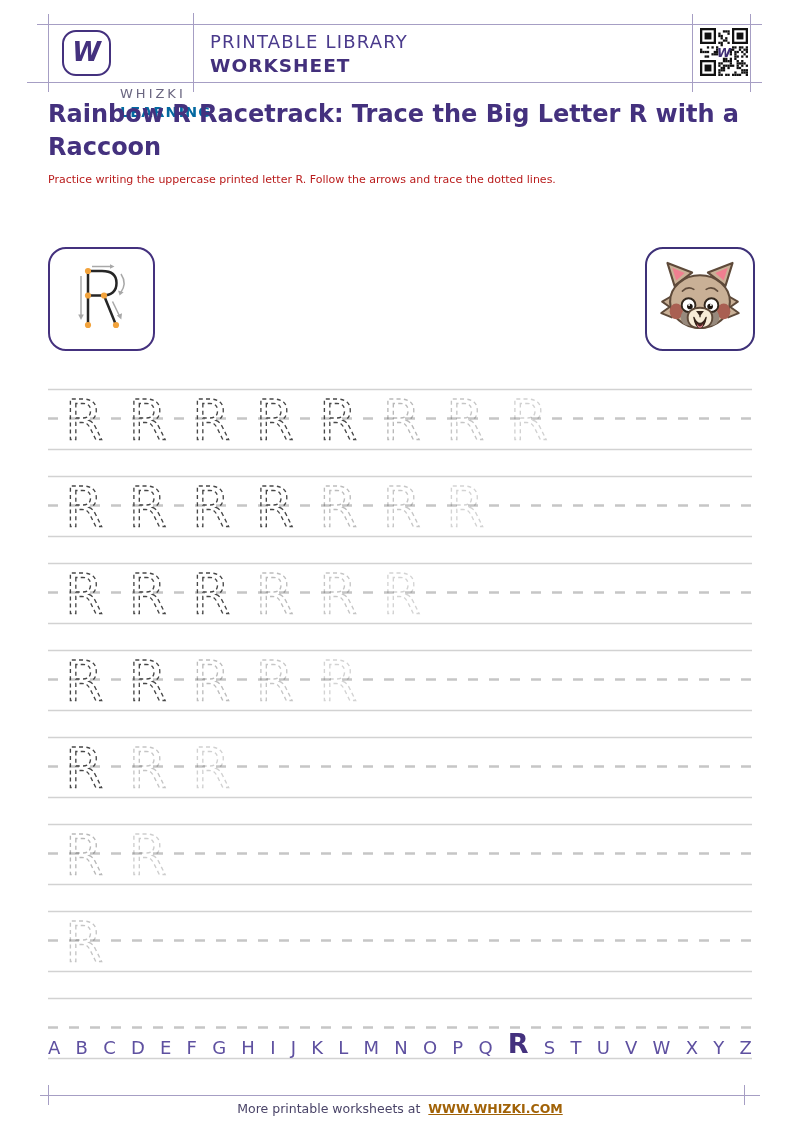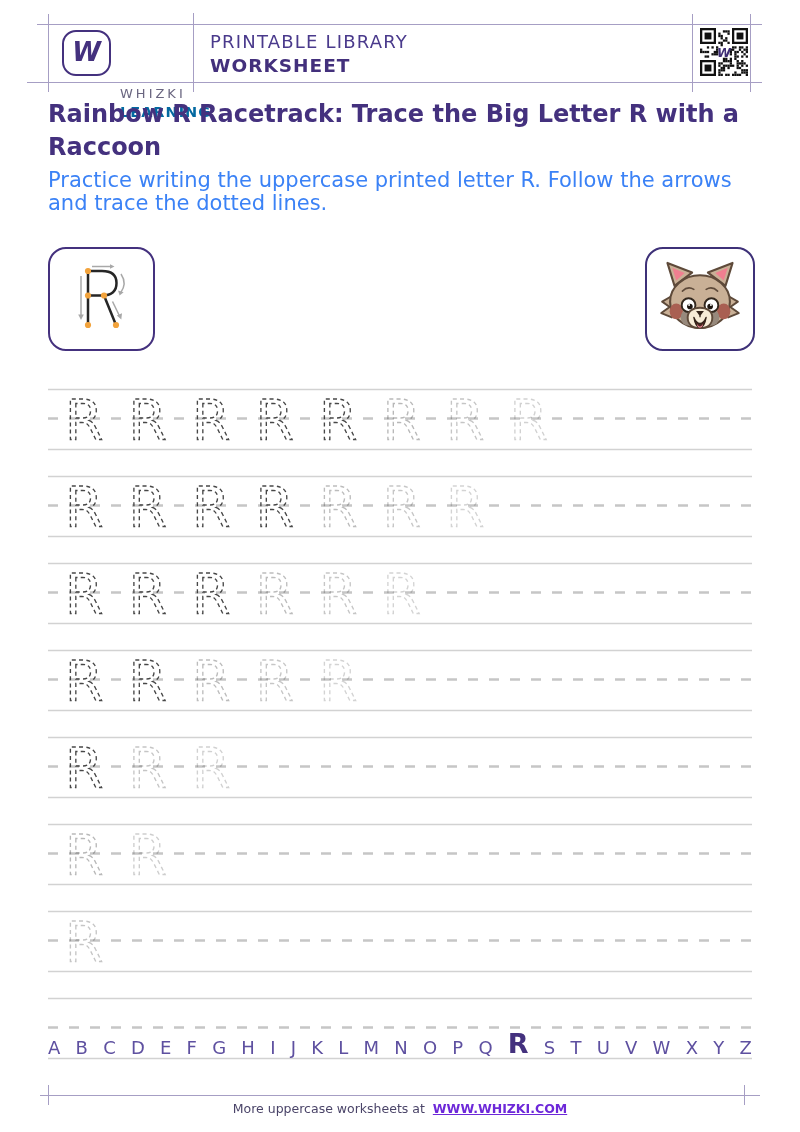--- a/index.html
+++ b/index.html
@@ -27,21 +27,21 @@
   .ws-label { font-size:18.5px; font-weight:800; color:#43307c; letter-spacing:1px; margin-top:3px; }
   #qr { position:absolute; left:700px; top:28px; }
 
   
   .title {
     position:absolute; left:48px; top:98px; width:700px;
     font-size:24px; line-height:33px; font-weight:700; color:#44317e;
   }
   .subtitle {
     position:absolute; left:48px; top:169px; width:720px;
-    font-size:21px; line-height:22.5px; color:#3b82f6;
+    font-size:11px; line-height:22.5px; color:#b91c1c;
   }
 
   
   .guide-box {
     position:absolute; top:247px; height:104px;
     border:2.3px solid #44317e; border-radius:18px; background:#fff;
     display:flex; align-items:center; justify-content:center;
   }
   .letter-box { left:48px; width:107px; }
   .mascot-box { left:645px; width:110px; border-color:#3e3178; }
@@ -60,21 +60,21 @@
     display:flex; justify-content:space-between; align-items:flex-end;
   }
   .alpha-letter { font-size:18px; line-height:1; color:#5e50a0; }
   .alpha-hl { font-size:27px; font-weight:700; color:#44317e; }
 
   
   .footer-text {
     position:absolute; left:0; top:1101px; width:800px; text-align:center;
     font-size:12.5px; color:#4a4468;
   }
-  .footer-link { font-weight:700; text-decoration:underline; color:#6d28d9; margin-left:4px; cursor:pointer; }
+  .footer-link { font-weight:700; text-decoration:underline; color:#a16207; margin-left:4px; cursor:pointer; }
 </style>
 </head>
 <body>
 
 <div class="hline" style="left:37px; top:24px; width:725px;"></div>
 <div class="hline" style="left:27px; top:82px; width:735px;"></div>
 <div class="vline" style="left:48px; top:14px; height:78px;"></div>
 <div class="vline" style="left:193px; top:13px; height:79px;"></div>
 <div class="vline" style="left:692px; top:14px; height:78px;"></div>
 <div class="vline" style="left:750px; top:14px; height:78px;"></div>
@@ -384,15 +384,15 @@
     <span class="alpha-letter">W</span>
     <span class="alpha-letter">X</span>
     <span class="alpha-letter">Y</span>
     <span class="alpha-letter">Z</span>
   </div>
 
 <div class="hline" style="left:40px; top:1095px; width:720px;"></div>
 <div class="vline" style="left:48px; top:1085px; height:20px;"></div>
 <div class="vline" style="left:744px; top:1085px; height:20px;"></div>
 <div class="footer-text">
-  <span>More uppercase worksheets at</span>
+  <span>More printable worksheets at</span>
   <a class="footer-link">WWW.WHIZKI.COM</a>
 </div>
 
 </body></html>

